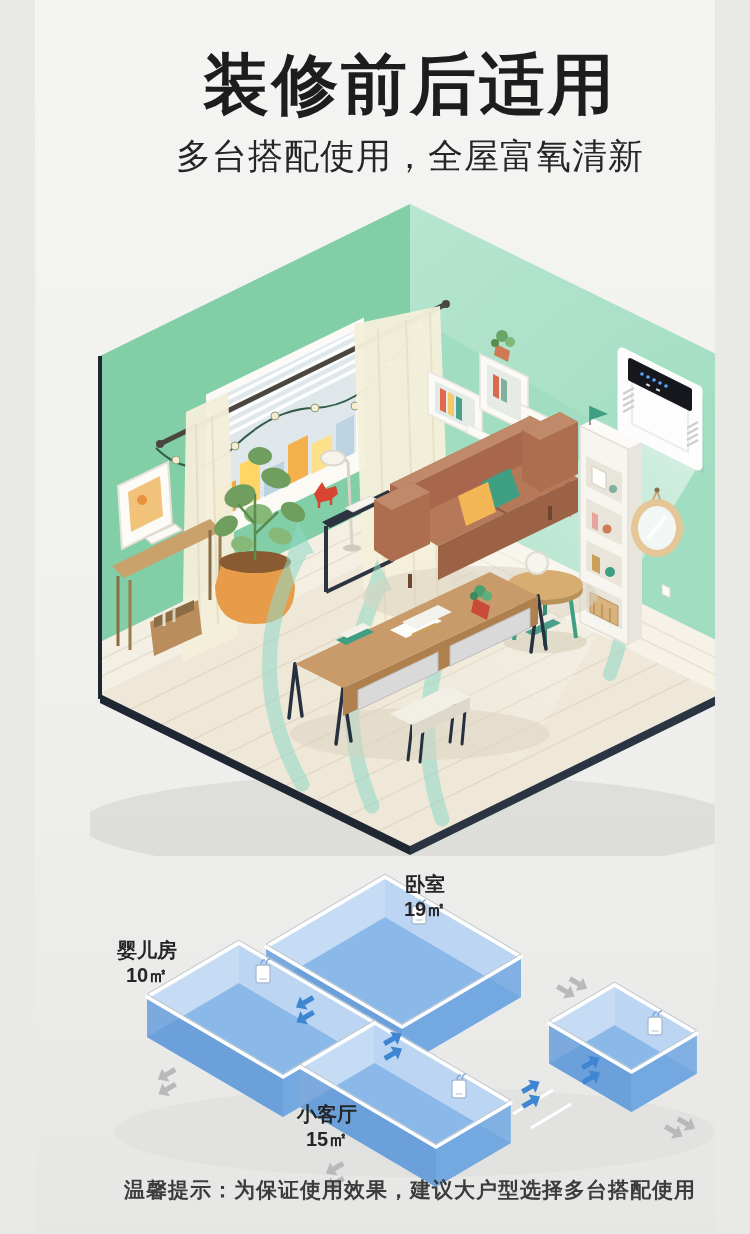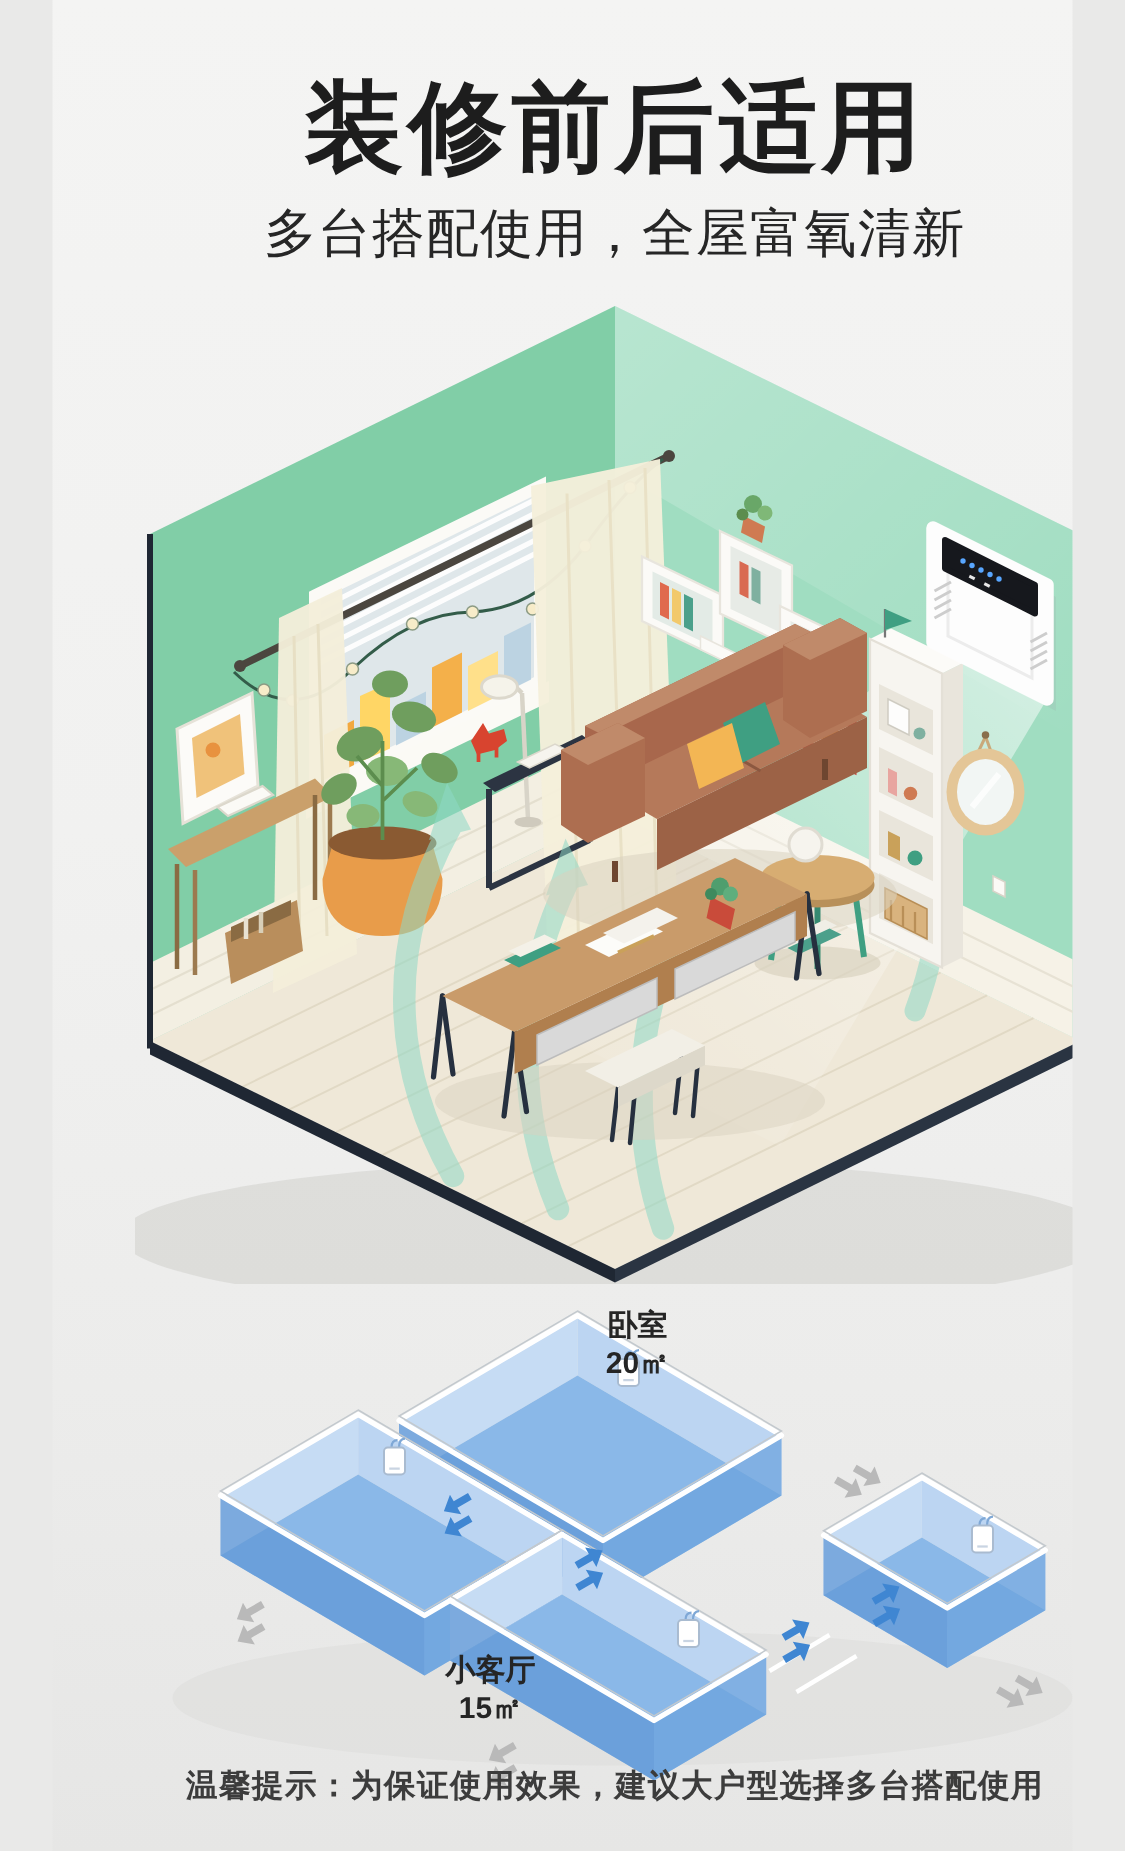--- a/index.html
+++ b/index.html
@@ -418,23 +418,27 @@
       <use href="#arr" transform="translate(232,152) rotate(150)" color="#3f86d2"></use>
       <use href="#arr" transform="translate(434,248) rotate(-30)" color="#3f86d2"></use>
       <use href="#arr" transform="translate(494,224) rotate(-30)" color="#3f86d2"></use>
       <use href="#arr" transform="translate(94,224) rotate(150)" color="#b9b9b9"></use>
       <use href="#arr" transform="translate(262,318) rotate(150)" color="#b9b9b9"></use>
       <use href="#arr" transform="translate(476,128) rotate(30)" color="#b9b9b9"></use>
       <use href="#arr" transform="translate(584,268) rotate(30)" color="#b9b9b9"></use>
     </g>
   </svg>
 
+  <div class="abs room-label" style="left:112px;top:938px;">
+    <div>婴儿房</div>
+    <div class="area">10㎡</div>
+  </div>
   <div class="abs room-label" style="left:390px;top:872px;text-align:center;">
     <div>卧室</div>
-    <div class="area">20㎡</div>
+    <div class="area">19㎡</div>
   </div>
   <div class="abs room-label" style="left:292px;top:1102px;">
     <div>小客厅</div>
     <div class="area">15㎡</div>
   </div>
 
   <div class="abs tip">温馨提示：为保证使用效果，建议大户型选择多台搭配使用</div>
 </div>
 
 </body></html>

